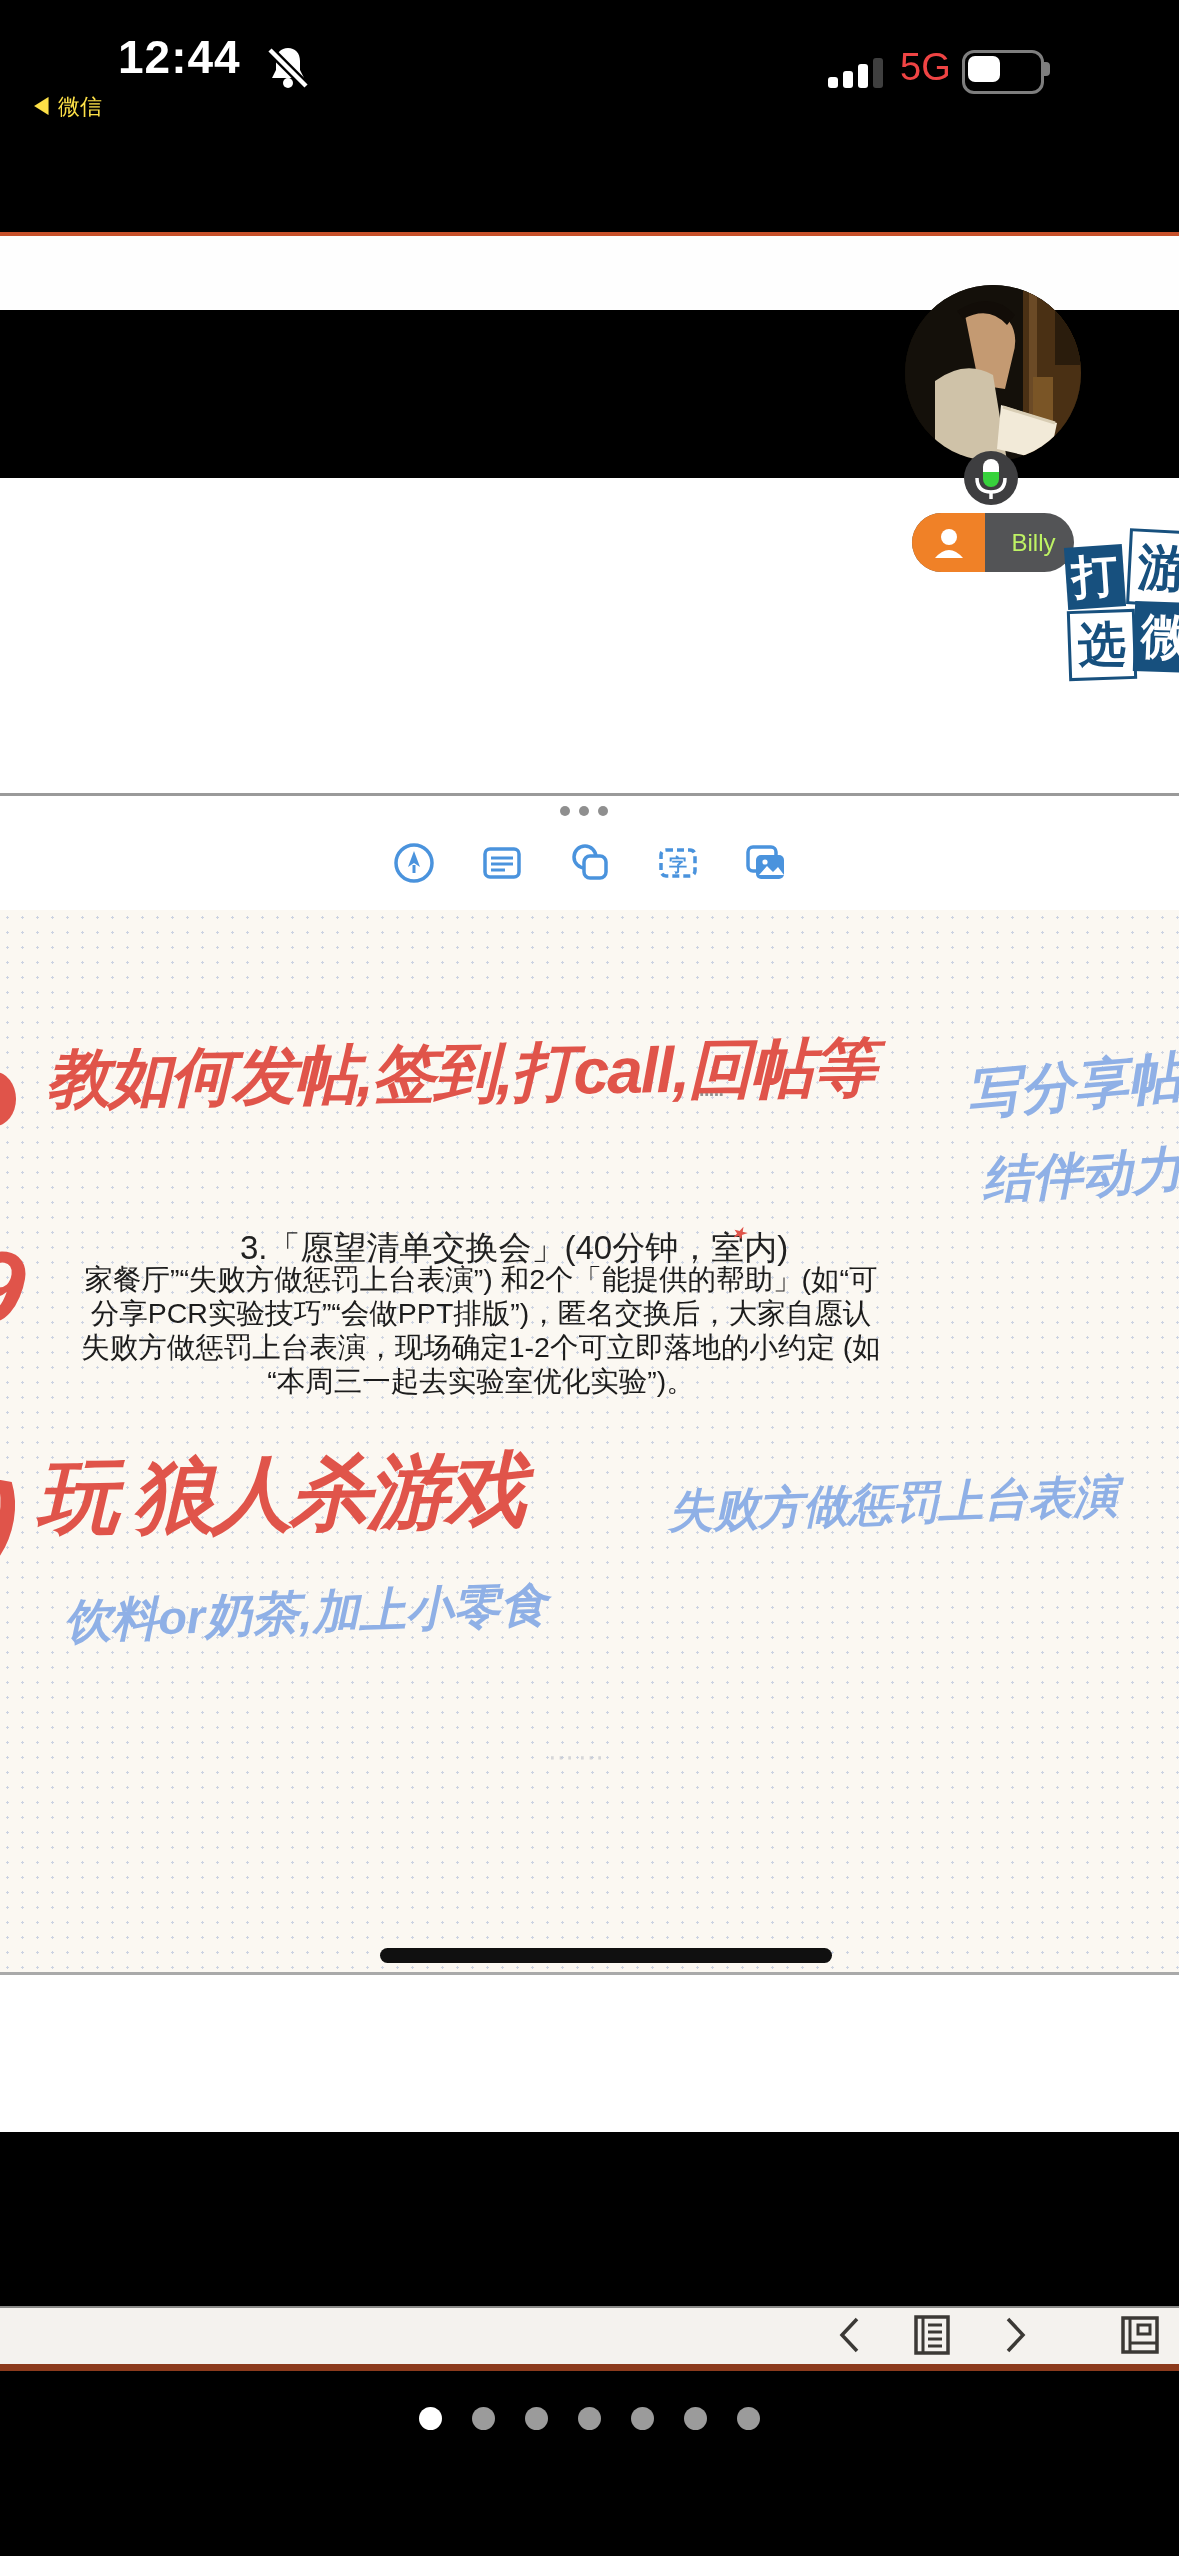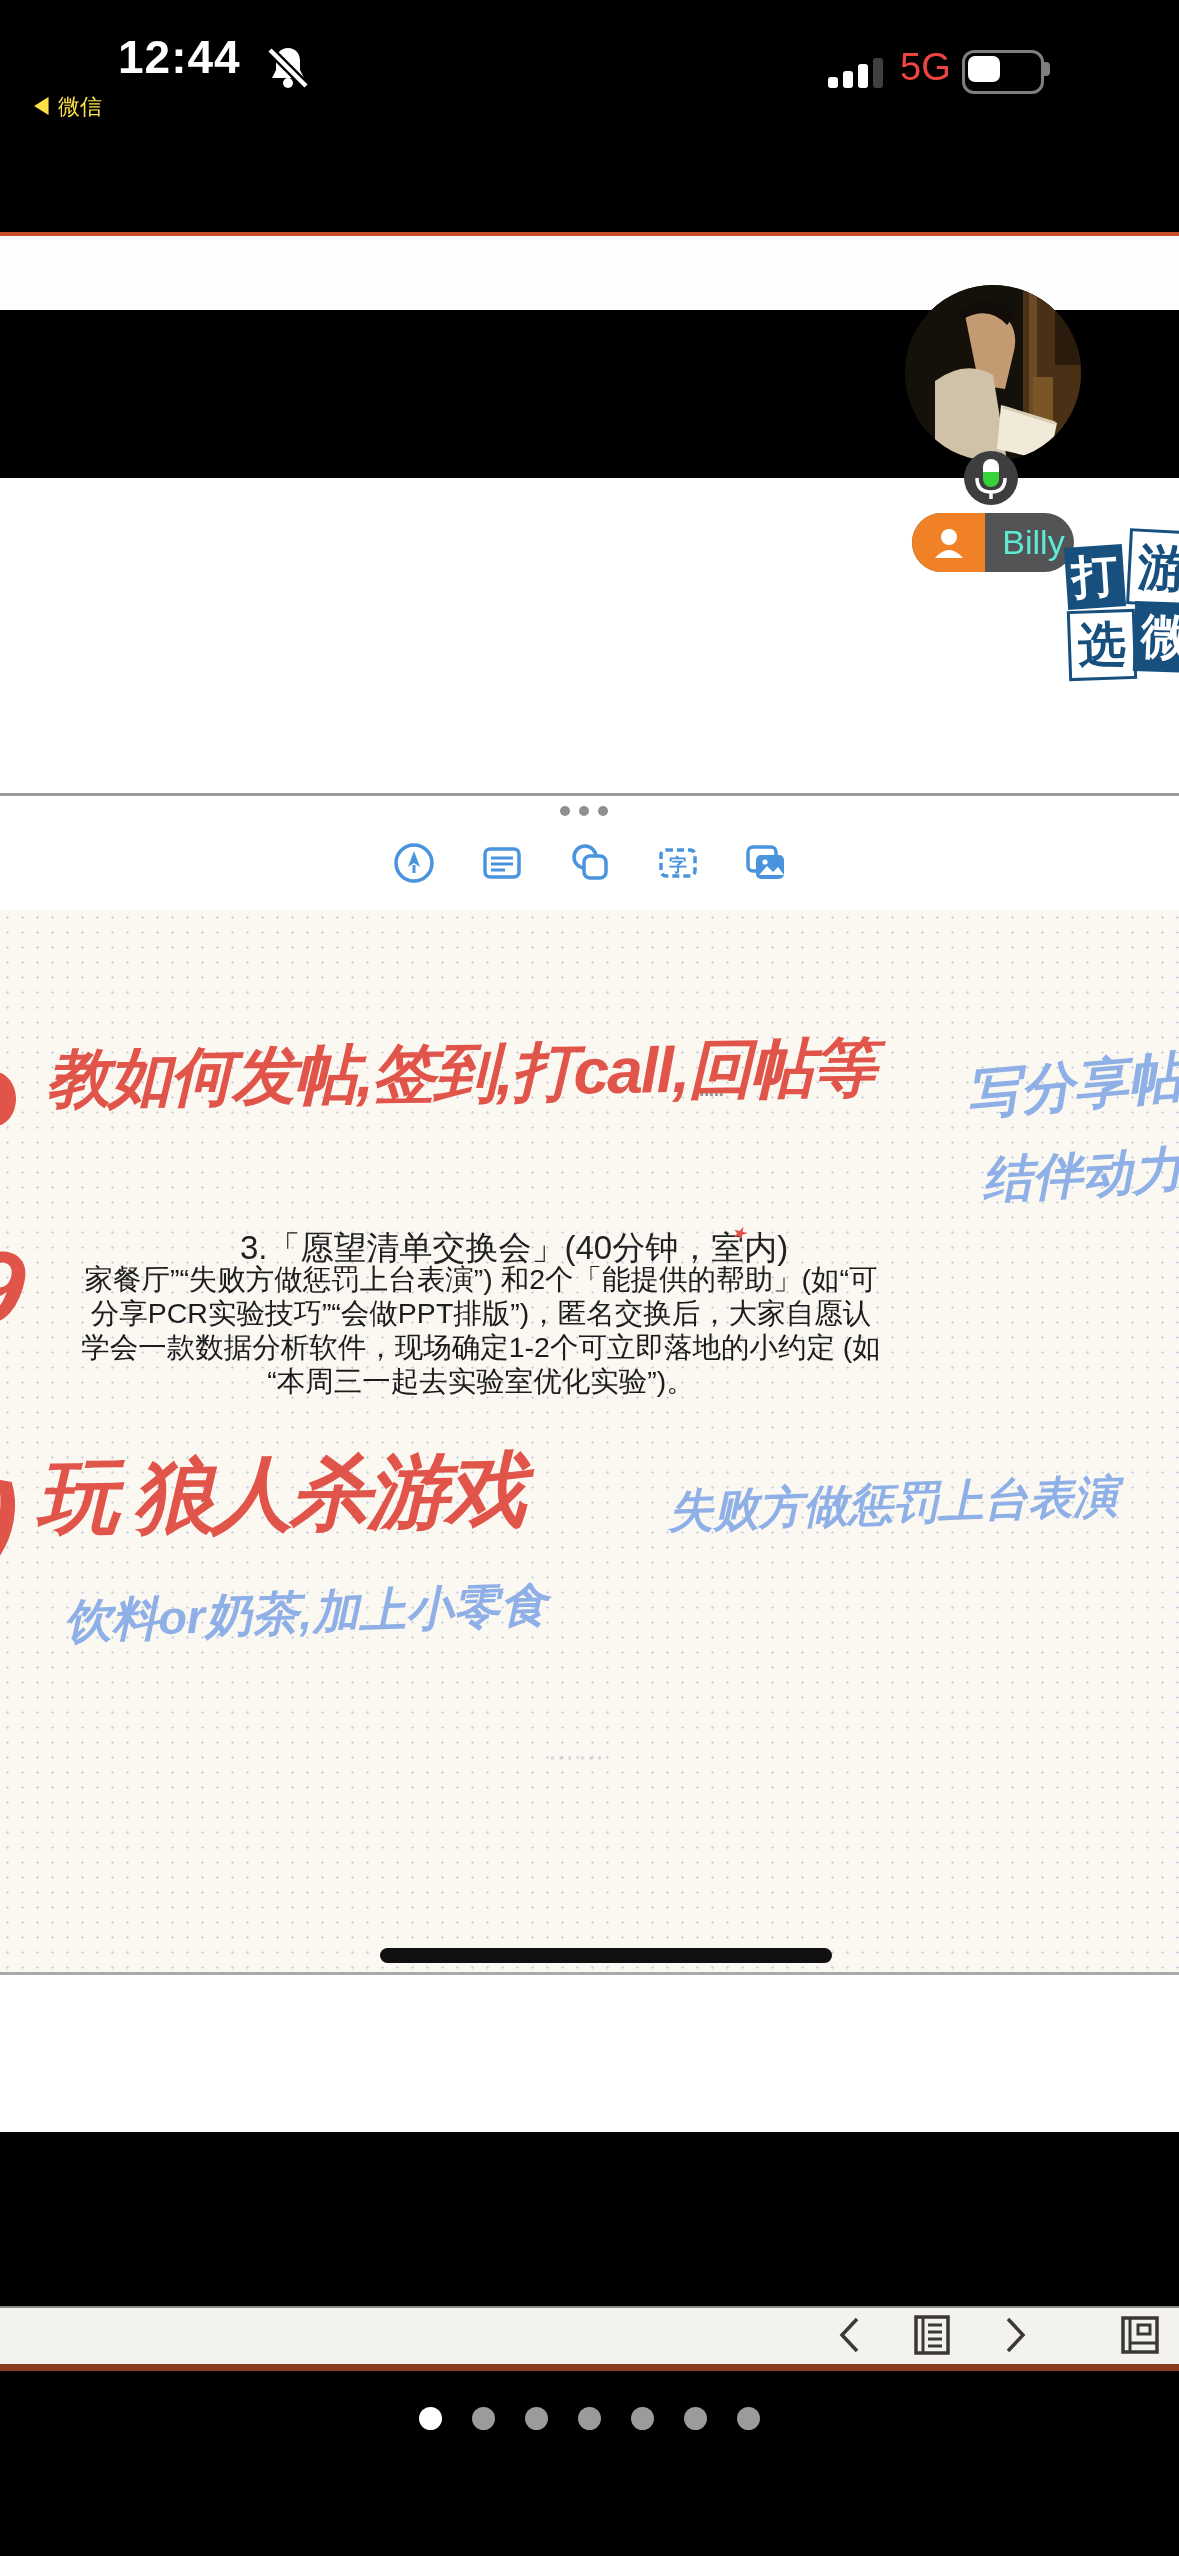--- a/index.html
+++ b/index.html
@@ -23,21 +23,21 @@
   .band-white1{left:0;top:236px;width:1179px;height:74px;background:#fefefe;}
   .band-black1{left:0;top:310px;width:1179px;height:168px;background:#000;}
   .band-white2{left:0;top:478px;width:1179px;height:315px;background:#fff;}
 
   
   .avatar{left:905px;top:285px;width:176px;height:176px;border-radius:50%;overflow:hidden;background:#161007;}
   .micbadge{left:964px;top:451px;width:54px;height:54px;border-radius:50%;background:#3e3e40;}
   .micbadge svg{position:absolute;left:0;top:0;}
   .pill{left:912px;top:513px;width:162px;height:59px;border-radius:30px;background:#535456;overflow:hidden;display:flex;}
   .pill .oseg{width:73px;height:59px;background:#f08127;display:flex;align-items:center;justify-content:center;}
-  .pill .nm{flex:1;color:#5eead4;font-size:34px;line-height:59px;text-align:center;padding-right:8px;margin-left:16px;}
+  .pill .nm{flex:1;color:#bef264;font-size:24px;line-height:59px;text-align:center;padding-right:8px;margin-left:16px;}
 
   
   .tile{display:flex;align-items:center;justify-content:center;font-weight:bold;
         font-family:"Liberation Sans",sans-serif;}
   .tile.solid{background:#17507e;color:#fff;}
   .tile.line{background:#fff;color:#17507e;border:3px solid #17507e;}
 
   
   .panel-line{left:0;top:793px;width:1179px;height:3px;background:#9a9a9a;}
   .panel-bg{left:0;top:796px;width:1179px;height:114px;background:#fff;}
@@ -212,21 +212,21 @@
     <div class="abs wmark">▪▪▪▪▪</div>
     <div class="abs ink-blue blue1a">写分享帖</div>
     <div class="abs ink-blue blue1b">结伴动力</div>
 
     <div class="abs title">3.「愿望清单交换会」(40分钟，室内)</div>
     <div class="abs ink-red tmark">٭</div>
 
     <div class="abs rules">
       <div>家餐厅”“失败方做惩罚上台表演”) 和2个「能提供的帮助」(如“可</div>
       <div>分享PCR实验技巧”“会做PPT排版”)，匿名交换后，大家自愿认</div>
-      <div>学会一款数据分析软件，现场确定1-2个可立即落地的小约定 (如</div>
+      <div>失败方做惩罚上台表演，现场确定1-2个可立即落地的小约定 (如</div>
       <div>“本周三一起去实验室优化实验”)。</div>
     </div>
 
     <div class="abs ink-red red2">玩 狼人杀游戏</div>
     <div class="abs ink-blue blue2">失败方做惩罚上台表演</div>
     <div class="abs ink-blue blue3">饮料or奶茶,加上小零食</div>
     <div class="abs smudge">⋯⋯</div>
 
     <div class="abs pgbar"></div>
   </div>

